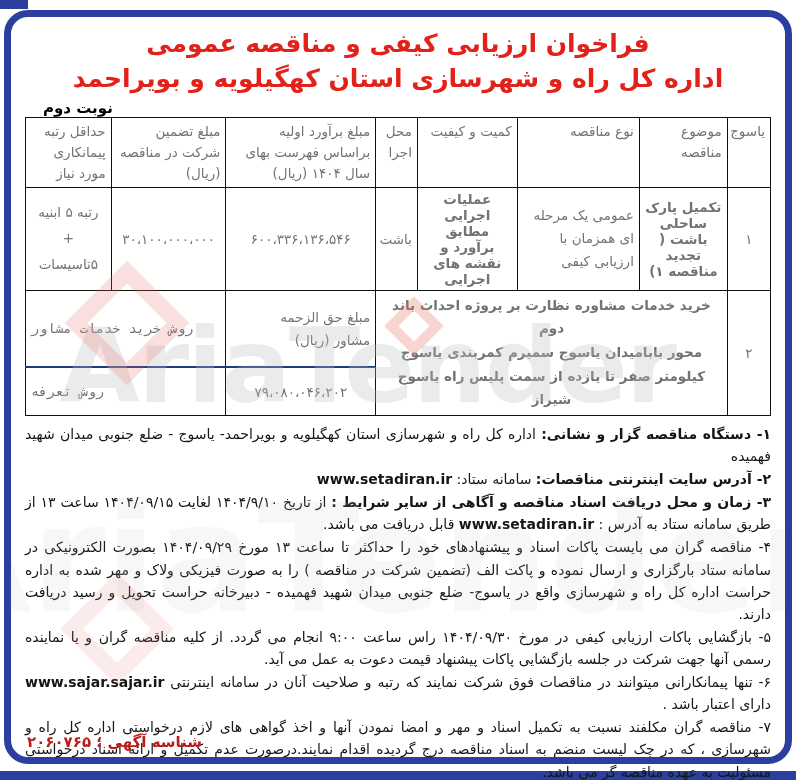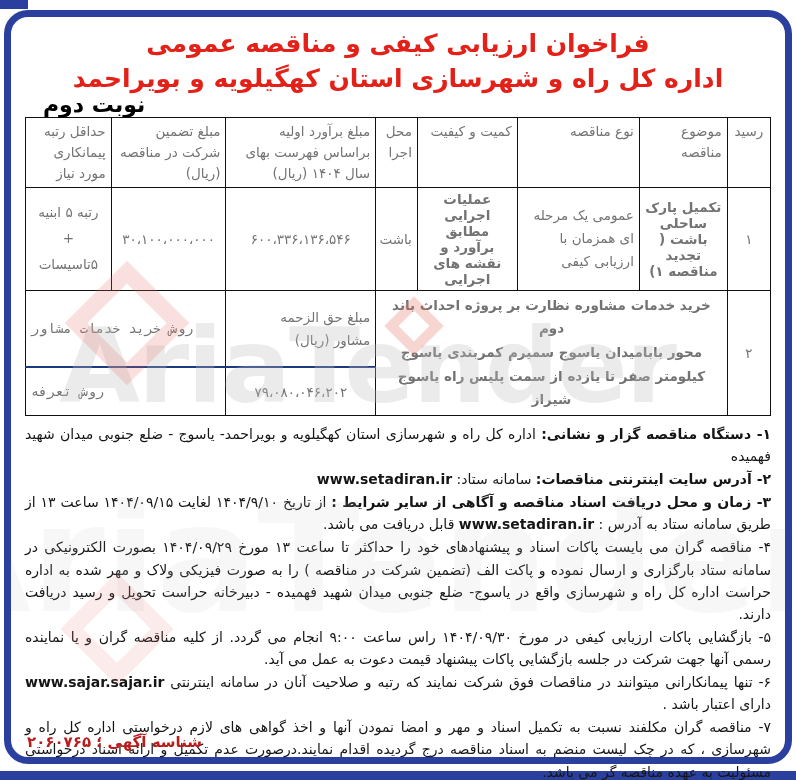--- a/index.html
+++ b/index.html
@@ -67,21 +67,21 @@
 
   
   .doc-header{position:relative;height:100px;}
   .title-line{
     text-align:center;color:var(--red);font-weight:bold;
   }
   .title-line.l1{font-size:25px;padding-top:12px;}
   .title-line.l2{font-size:25px;padding-top:6px;}
   .edition{
     position:absolute;left:18px;bottom:0px;
-    font-weight:bold;font-size:22px;color:#000;
+    font-weight:bold;font-size:15px;color:#000;
   }
 
   
   table.tender{
     width:100%;
     border-collapse:collapse;
     table-layout:fixed;
   }
   table.tender th, table.tender td{
     border:1.6px solid #101010;
@@ -161,21 +161,21 @@
         <col style="width:11.8%">
         <col style="width:16.4%">
         <col style="width:13.4%">
         <col style="width:5.6%">
         <col style="width:20.1%">
         <col style="width:15.4%">
         <col style="width:11.5%">
       </colgroup>
       <thead>
         <tr>
-          <th class="c">رسید</th>
+          <th class="c">یاسوج</th>
           <th>موضوع مناقصه</th>
           <th>نوع مناقصه</th>
           <th>کمیت و کیفیت</th>
           <th>محل اجرا</th>
           <th>مبلغ برآورد اولیه براساس فهرست بهای سال ۱۴۰۴ (ریال)</th>
           <th>مبلغ تضمین شرکت در مناقصه (ریال)</th>
           <th>حداقل رتبه پیمانکاری مورد نیاز</th>
         </tr>
       </thead>
       <tbody>

